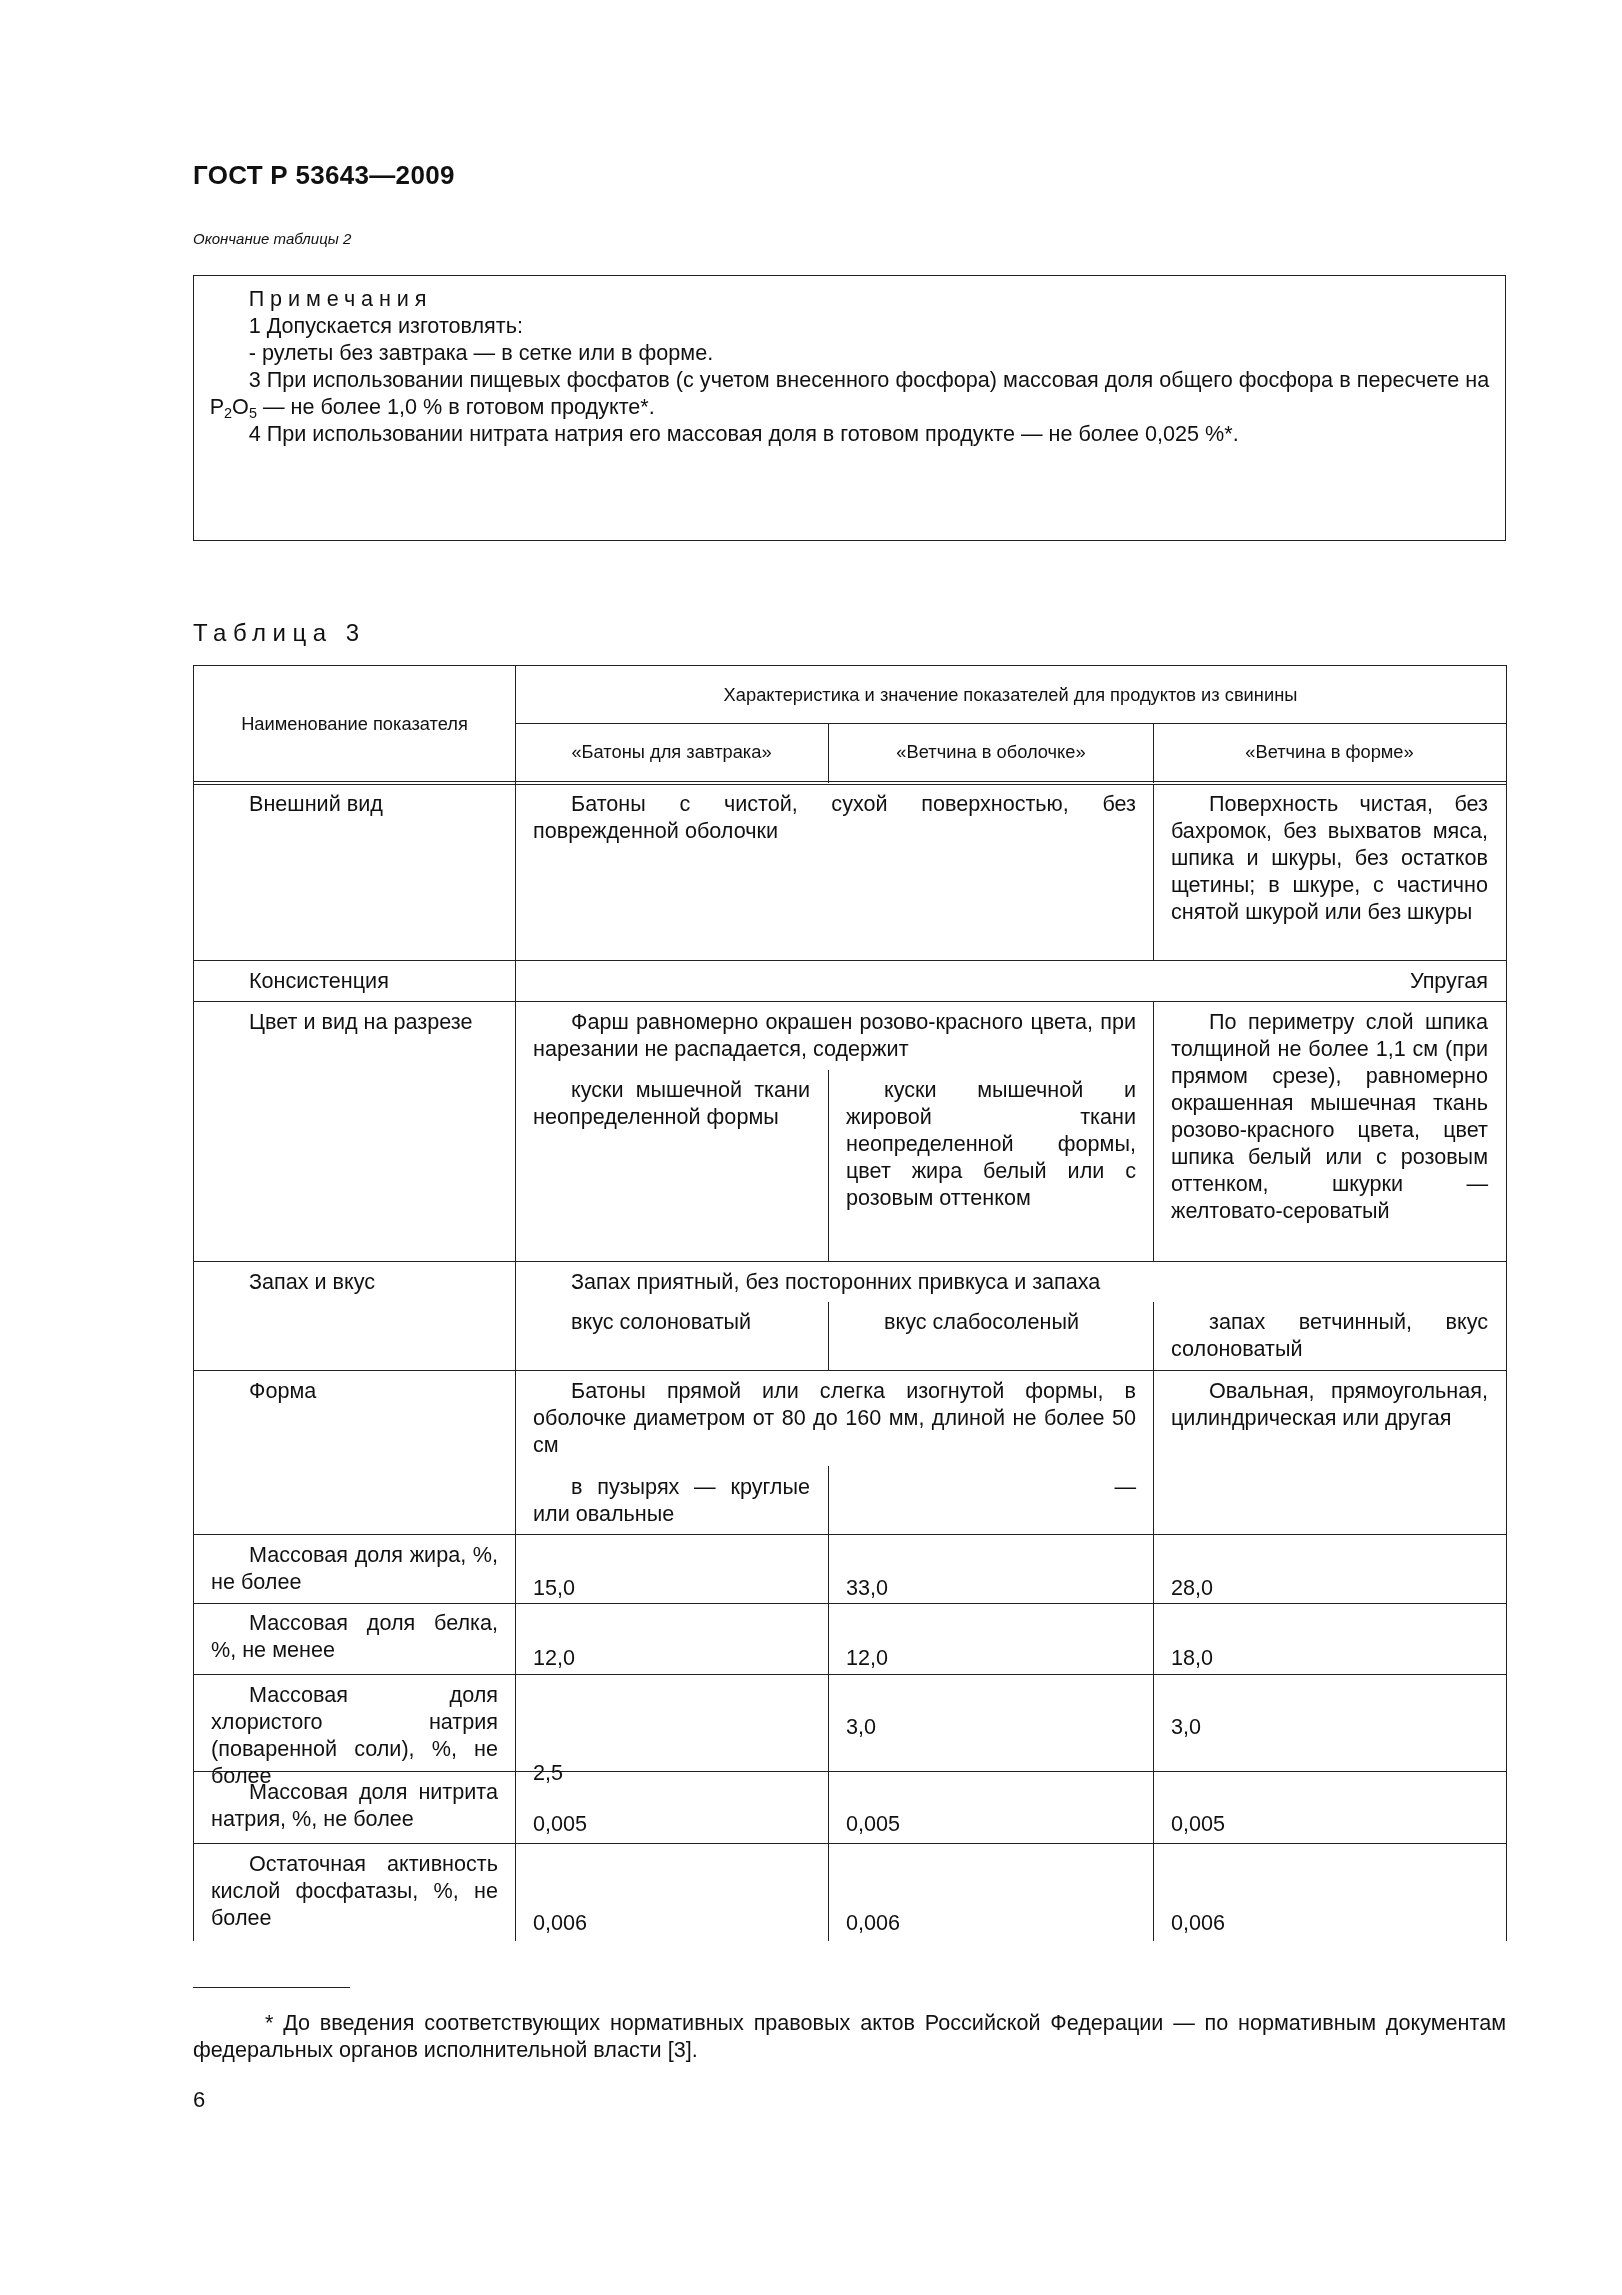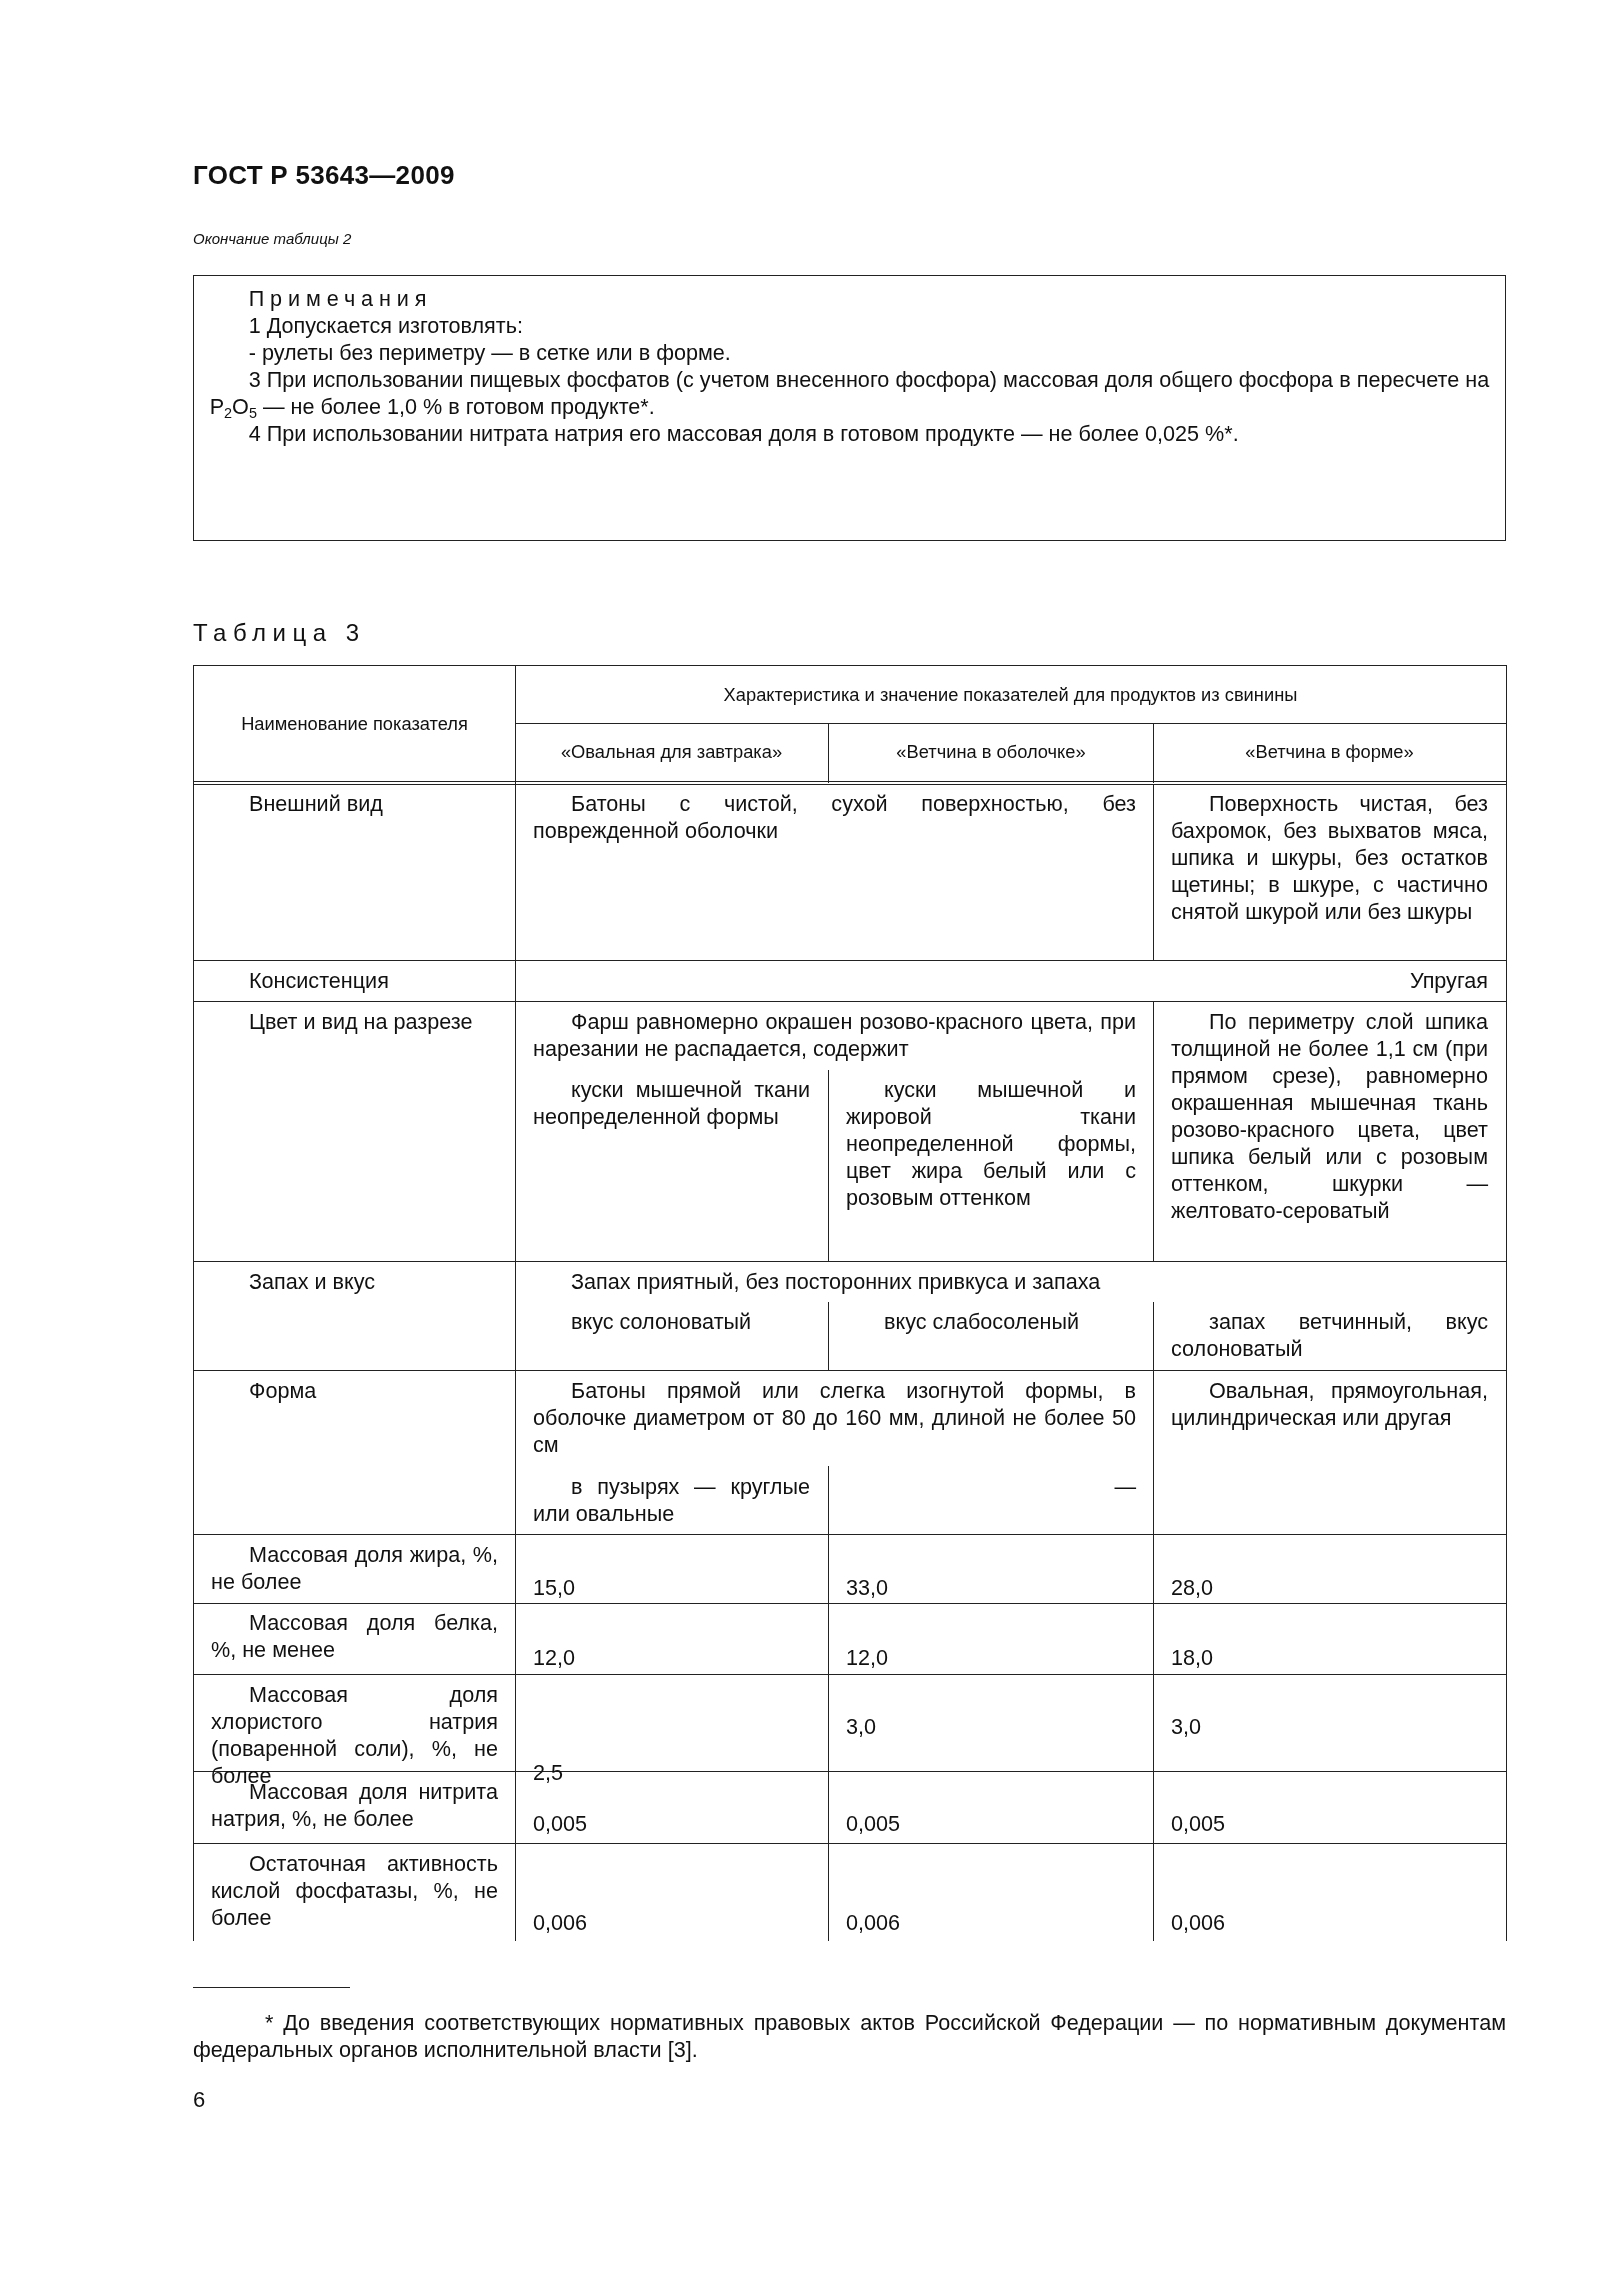--- a/index.html
+++ b/index.html
@@ -49,21 +49,21 @@
 </style>
 </head>
 <body>
 
 <div class="abs doc-code">ГОСТ Р 53643—2009</div>
 <div class="abs cont-caption">Окончание таблицы 2</div>
 
 <div class="abs notes-box">
   <p class="spaced">Примечания</p>
   <p>1 Допускается изготовлять:</p>
-  <p>- рулеты без периметру — в сетке или в форме.</p>
+  <p>- рулеты без завтрака — в сетке или в форме.</p>
   <p><span>3 При использовании пищевых фосфатов (с учетом внесенного фосфора) массовая доля общего фосфора в пересчете на P</span><sub>2</sub><span>O</span><sub>5</sub><span> — не более 1,0 % в готовом продукте*.</span></p>
   <p>4 При использовании нитрата натрия его массовая доля в готовом продукте — не более 0,025 %*.</p>
 </div>
 
 <div class="abs table-caption">Таблица 3</div>
 
 <div>
 
   <div class="vline" style="left:193px; top:665px; height:1276px;"></div>
   <div class="vline" style="left:1506px; top:665px; height:1276px;"></div>
@@ -96,21 +96,21 @@
 
   <div class="vline" style="left:828px; top:1534px; height:407px;"></div>
   <div class="vline" style="left:1153px; top:1534px; height:407px;"></div>
   <div class="hline" style="left:193px; top:1603px; width:1314px;"></div>
   <div class="hline" style="left:193px; top:1674px; width:1314px;"></div>
   <div class="hline" style="left:193px; top:1771px; width:1314px;"></div>
   <div class="hline" style="left:193px; top:1843px; width:1314px;"></div>
 
   <div class="cell hdr" style="left:194px; top:667px; width:321px; height:114px;">Наименование показателя</div>
   <div class="cell hdr" style="left:516px; top:667px; width:989px; height:56px;">Характеристика и значение показателей для продуктов из свинины</div>
-  <div class="cell hdr" style="left:516px; top:724px; width:311px; height:56px;">«Овальная для завтрака»</div>
+  <div class="cell hdr" style="left:516px; top:724px; width:311px; height:56px;">«Батоны для завтрака»</div>
   <div class="cell hdr" style="left:829px; top:724px; width:324px; height:56px;">«Ветчина в оболочке»</div>
   <div class="cell hdr" style="left:1154px; top:724px; width:351px; height:56px;">«Ветчина в форме»</div>
 
   <div class="cell" style="left:194px; top:785px; width:321px;">
       <p>Внешний вид</p>
     </div>
   <div class="cell" style="left:516px; top:785px; width:637px;">
       <p>Батоны с чистой, сухой поверхностью, без поврежденной оболочки</p>
     </div>
   <div class="cell" style="left:1154px; top:785px; width:351px;">

